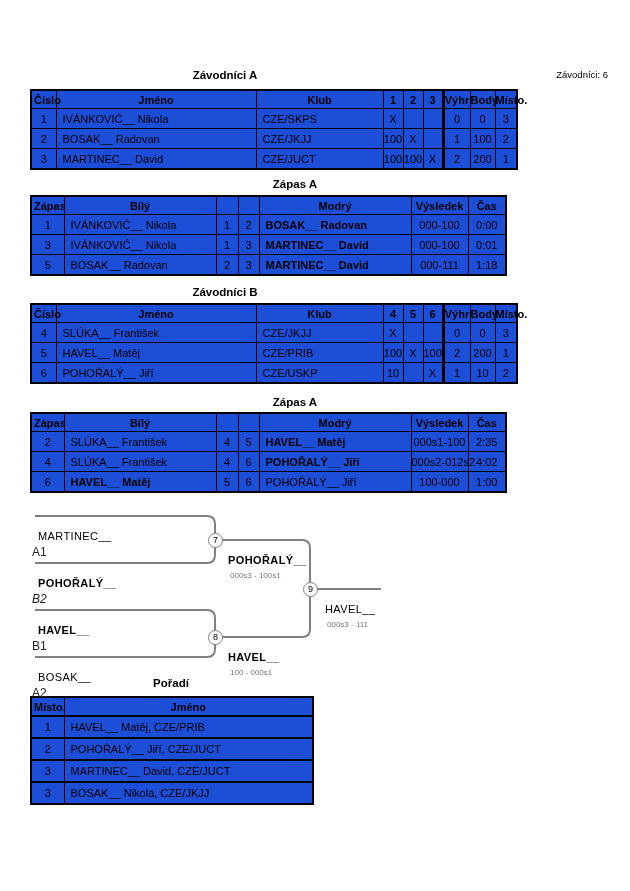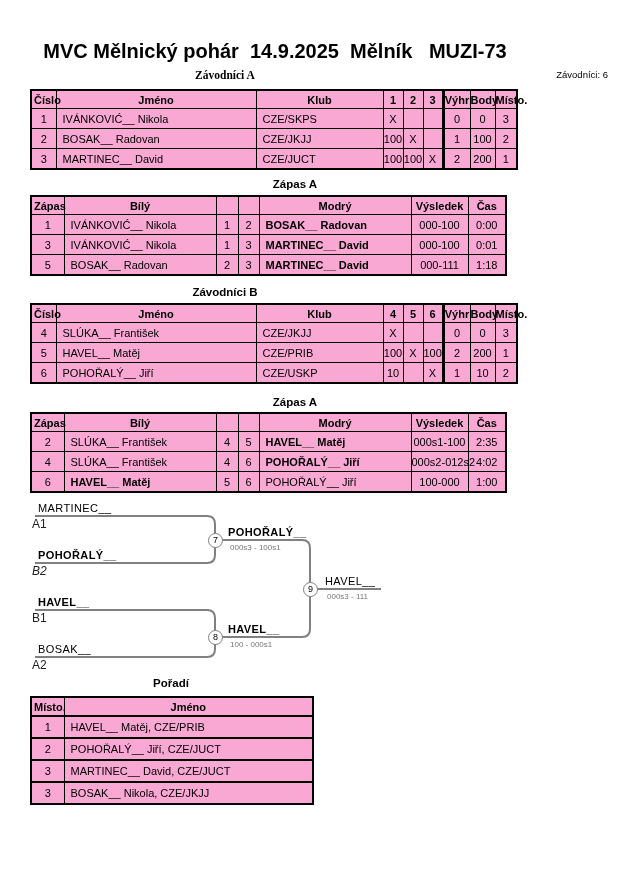--- a/index.html
+++ b/index.html
@@ -3,46 +3,45 @@
 <meta charset="utf-8">
 <style>
   html,body{margin:0;padding:0;background:#fff;}
   .page{position:relative;width:630px;height:891px;background:#ffffff;
         font-family:"Liberation Sans",sans-serif;color:#000;overflow:hidden;}
   .abs{position:absolute;}
   .page-title{font-size:20px;font-weight:bold;text-align:center;white-space:pre;}
   .section-title{font-size:11.5px;font-weight:bold;text-align:center;white-space:pre;}
   .small-note{font-size:9.5px;text-align:right;}
   table{border-collapse:collapse;table-layout:fixed;position:absolute;
-        font-size:11px;background:#f9a8d4;border:2px solid #000;}
+        font-size:11px;background:#1d4ed8;border:2px solid #000;}
   td,th{border:1px solid #000;padding:0;height:19px;overflow:visible;
         white-space:nowrap;text-align:center;vertical-align:middle;font-size:11px;}
   th{font-weight:bold;height:17px;}
   .al{text-align:left;padding-left:6px;}
   .thickl{border-left:3px solid #000;}
   .bold{font-weight:bold;}
   .poradi td{height:20px;border-top:2px solid #000;}
   .poradi th{border-bottom:2px solid #000;}
   
   .bk-name{font-size:11px;letter-spacing:.4px;white-space:nowrap;}
   .bk-seed{font-size:12px;color:#222;white-space:nowrap;}
   .bk-score{font-size:8px;color:#777;white-space:nowrap;}
   .bk-node{position:absolute;width:13px;height:13px;border-radius:50%;
            background:#fff;border:1px solid #808080;font-size:9px;line-height:13px;
            text-align:center;z-index:2;}
   svg.bklines{position:absolute;left:0;top:0;z-index:1;}
-  .lbl{z-index:3;}
+  .lbl{z-index:3;margin-top:28px;}
 </style>
 </head>
 <body>
 
 <div class="page">
 
-  <div class="abs page-title" style="left:30px;top:40px;width:490px;">MVC Mělnický pohár  14.9.2025  Mělník   MUZI-73</div>
-  <div class="abs section-title" style="left:30px;top:69px;width:390px;font-family:Liberation Serif, serif;">Závodníci A</div>
+  <div class="abs section-title" style="left:30px;top:69px;width:390px;">Závodníci A</div>
   <div class="abs small-note" style="left:470px;top:69px;width:138px;">Závodníci: 6</div>
 
   <table style="left:30px;top:89px;width:487px;">
     <colgroup>
         <col style="width:25px">
         <col style="width:200px">
         <col style="width:127px">
       <col style="width:20px">
         <col style="width:20px">
         <col style="width:20px">

